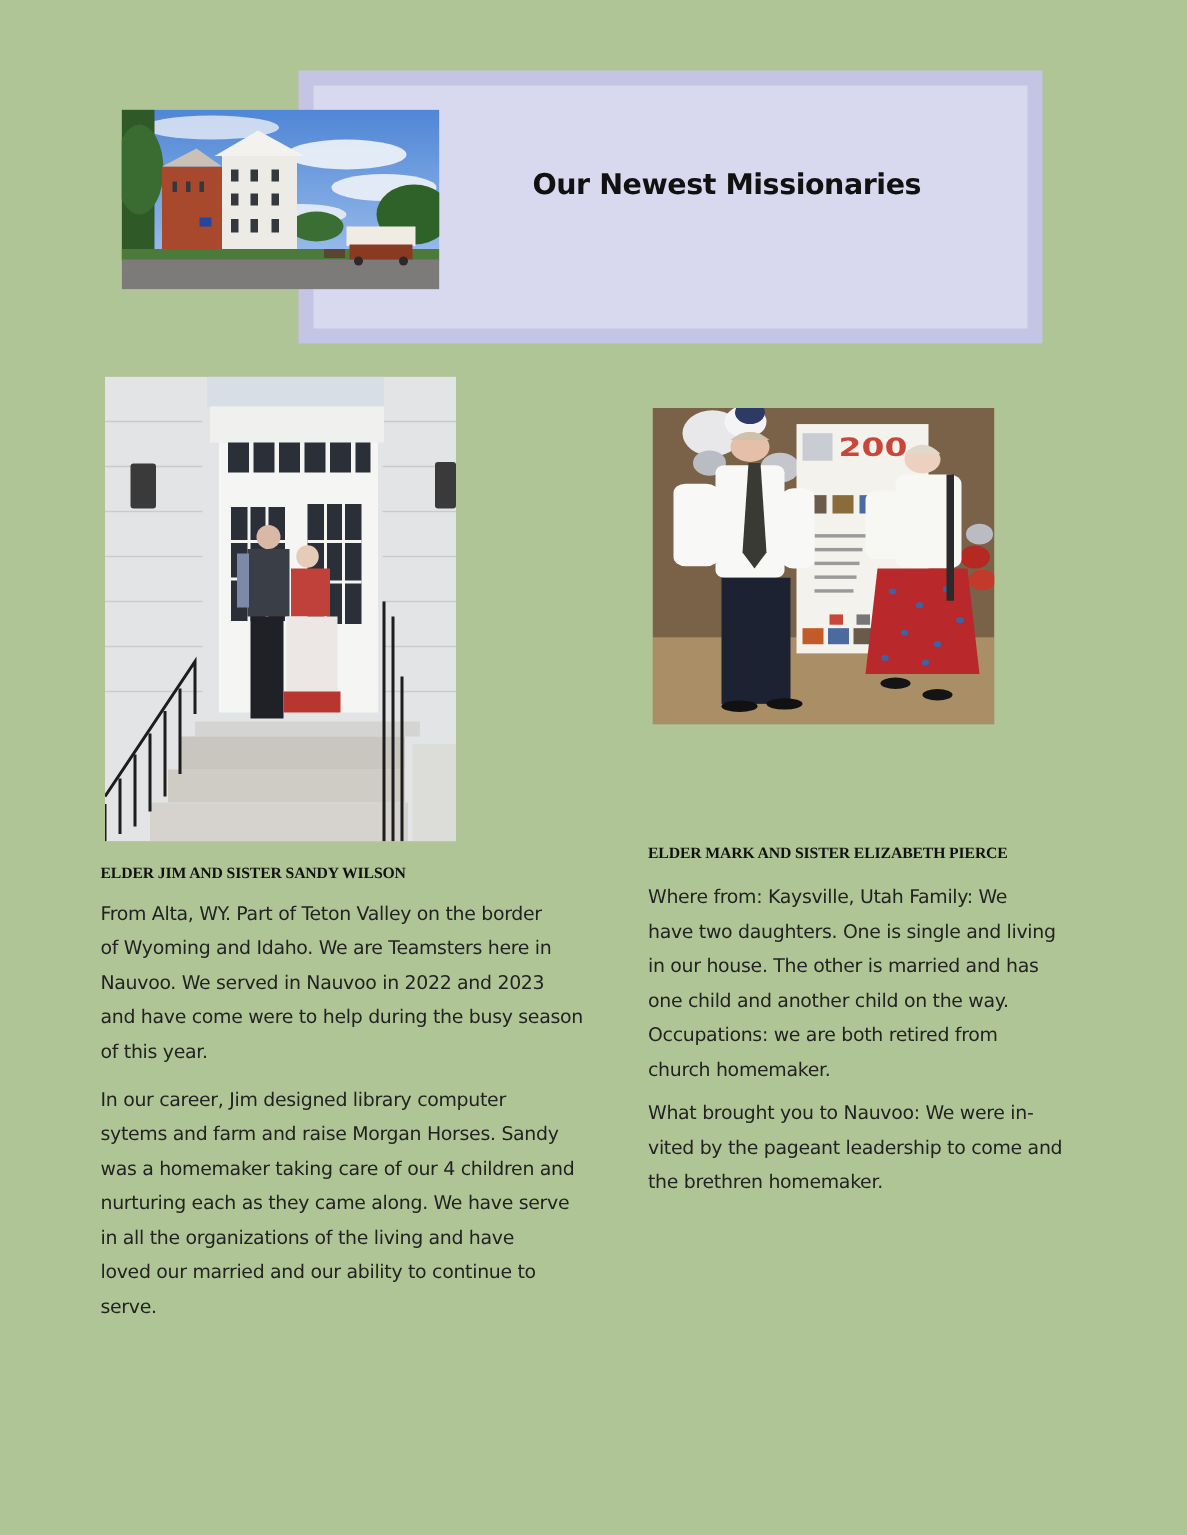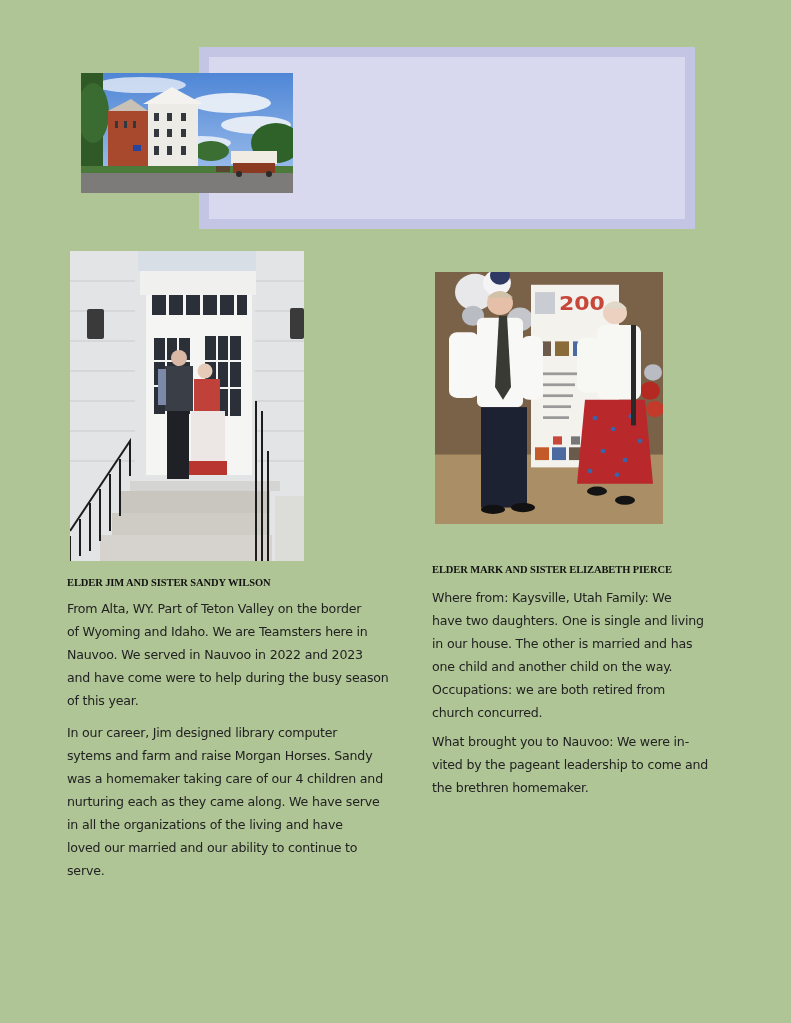--- a/index.html
+++ b/index.html
@@ -31,21 +31,21 @@
   }
   .subtitle {
     position: absolute; left: 146px; top: 55px; margin: 0;
     font-size: 19px; font-weight: bold; color: #111; white-space: nowrap;
     letter-spacing: -0.3px;
   }
   .photo { position: absolute; overflow: hidden; }
   .photo svg { display: block; width: 100%; height: 100%; }
   #photo-nauvoo { left: 81px; top: 73px; width: 212px; height: 120px; }
   #photo-wilson { left: 70px; top: 251px; width: 234px; height: 310px; }
-  #photo-pierce { left: 435px; top: 272px; width: 228px; height: 252px; }
+  #photo-pierce { left: 435px; top: 272px; width: 228px; height: 211px; }
   .caption {
     position: absolute; margin: 0;
     font-family: Liberation Serif, serif;
     font-size: 10.5px; font-weight: bold; color: #111; white-space: nowrap;
     letter-spacing: -0.1px;
     text-align: center;
   }
   #caption-wilson { left: 67px; top: 577px; }
   #caption-pierce { left: 432px; top: 564px; }
   .body-text {
@@ -58,20 +58,21 @@
   #wilson-p1 { left: 67px; top: 597px; }
   #wilson-p2 { left: 67px; top: 721px; }
   #pierce-p1 { left: 432px; top: 586px; }
   #pierce-p2 { left: 432px; top: 730px; }
 </style>
 </head>
 <body style="background: rgb(176, 197, 150);">
 
 <div class="banner-outer" style="background: rgb(196, 196, 228);">
   <div class="banner-inner" style="background: rgb(216, 216, 238);">
+    <h2 class="subtitle">Our Newest Missionaries</h2>
   </div>
 </div>
 
 <div class="photo" id="photo-nauvoo" title="Historic brick building in Nauvoo with horse-drawn wagon">
   <svg viewBox="0 0 212 120" preserveAspectRatio="none">
     <defs>
       <linearGradient id="sky1" x1="0" y1="0" x2="0" y2="1">
         <stop offset="0" stop-color="#4f86d6"></stop>
         <stop offset="1" stop-color="#a9c7ee"></stop>
       </linearGradient>
@@ -269,19 +270,19 @@
   <span class="ln">serve.</span>
 </p>
 
 <p class="caption" id="caption-pierce">ELDER MARK AND SISTER ELIZABETH PIERCE</p>
 <p class="body-text" id="pierce-p1">
   <span class="ln">Where from: Kaysville, Utah Family: We</span>
   <span class="ln">have two daughters. One is single and living</span>
   <span class="ln">in our house. The other is married and has</span>
   <span class="ln">one child and another child on the way.</span>
   <span class="ln">Occupations: we are both retired from</span>
-  <span class="ln">church concurred.</span>
+  <span class="ln">church homemaker.</span>
 </p>
 <p class="body-text" id="pierce-p2">
   <span class="ln">What brought you to Nauvoo: We were in-</span>
   <span class="ln">vited by the pageant leadership to come and</span>
   <span class="ln">the brethren homemaker.</span>
 </p>
 
 </body></html>

